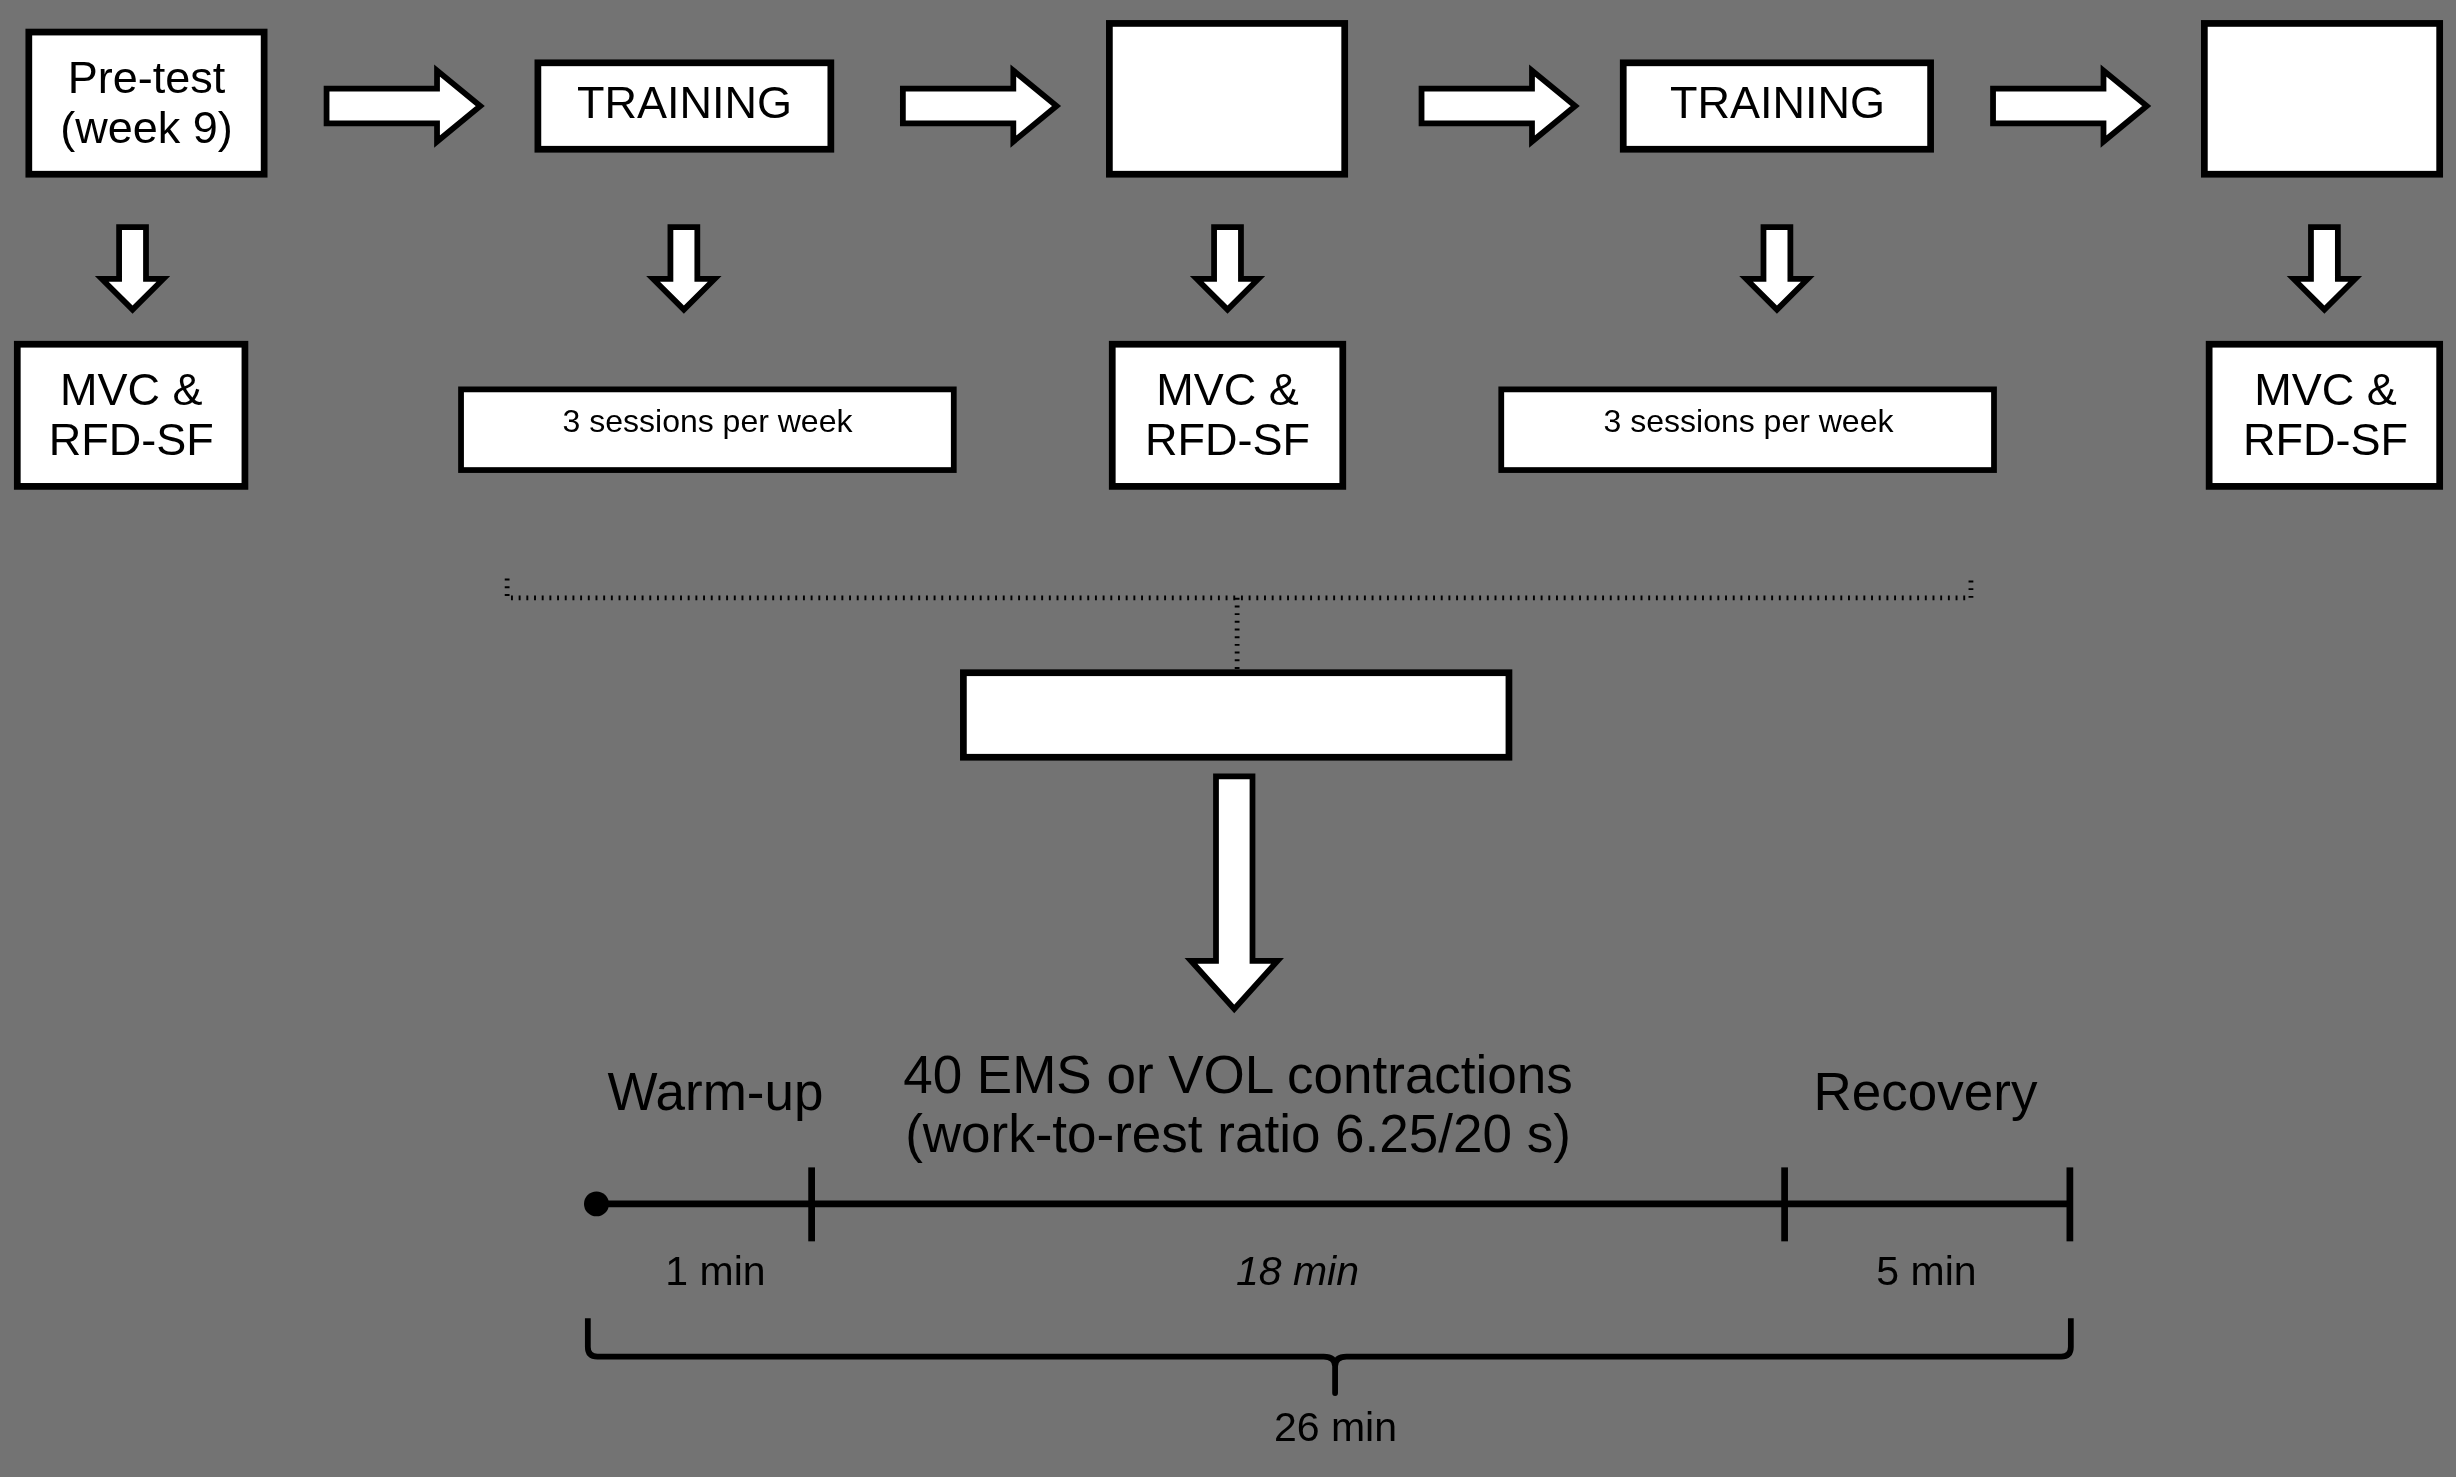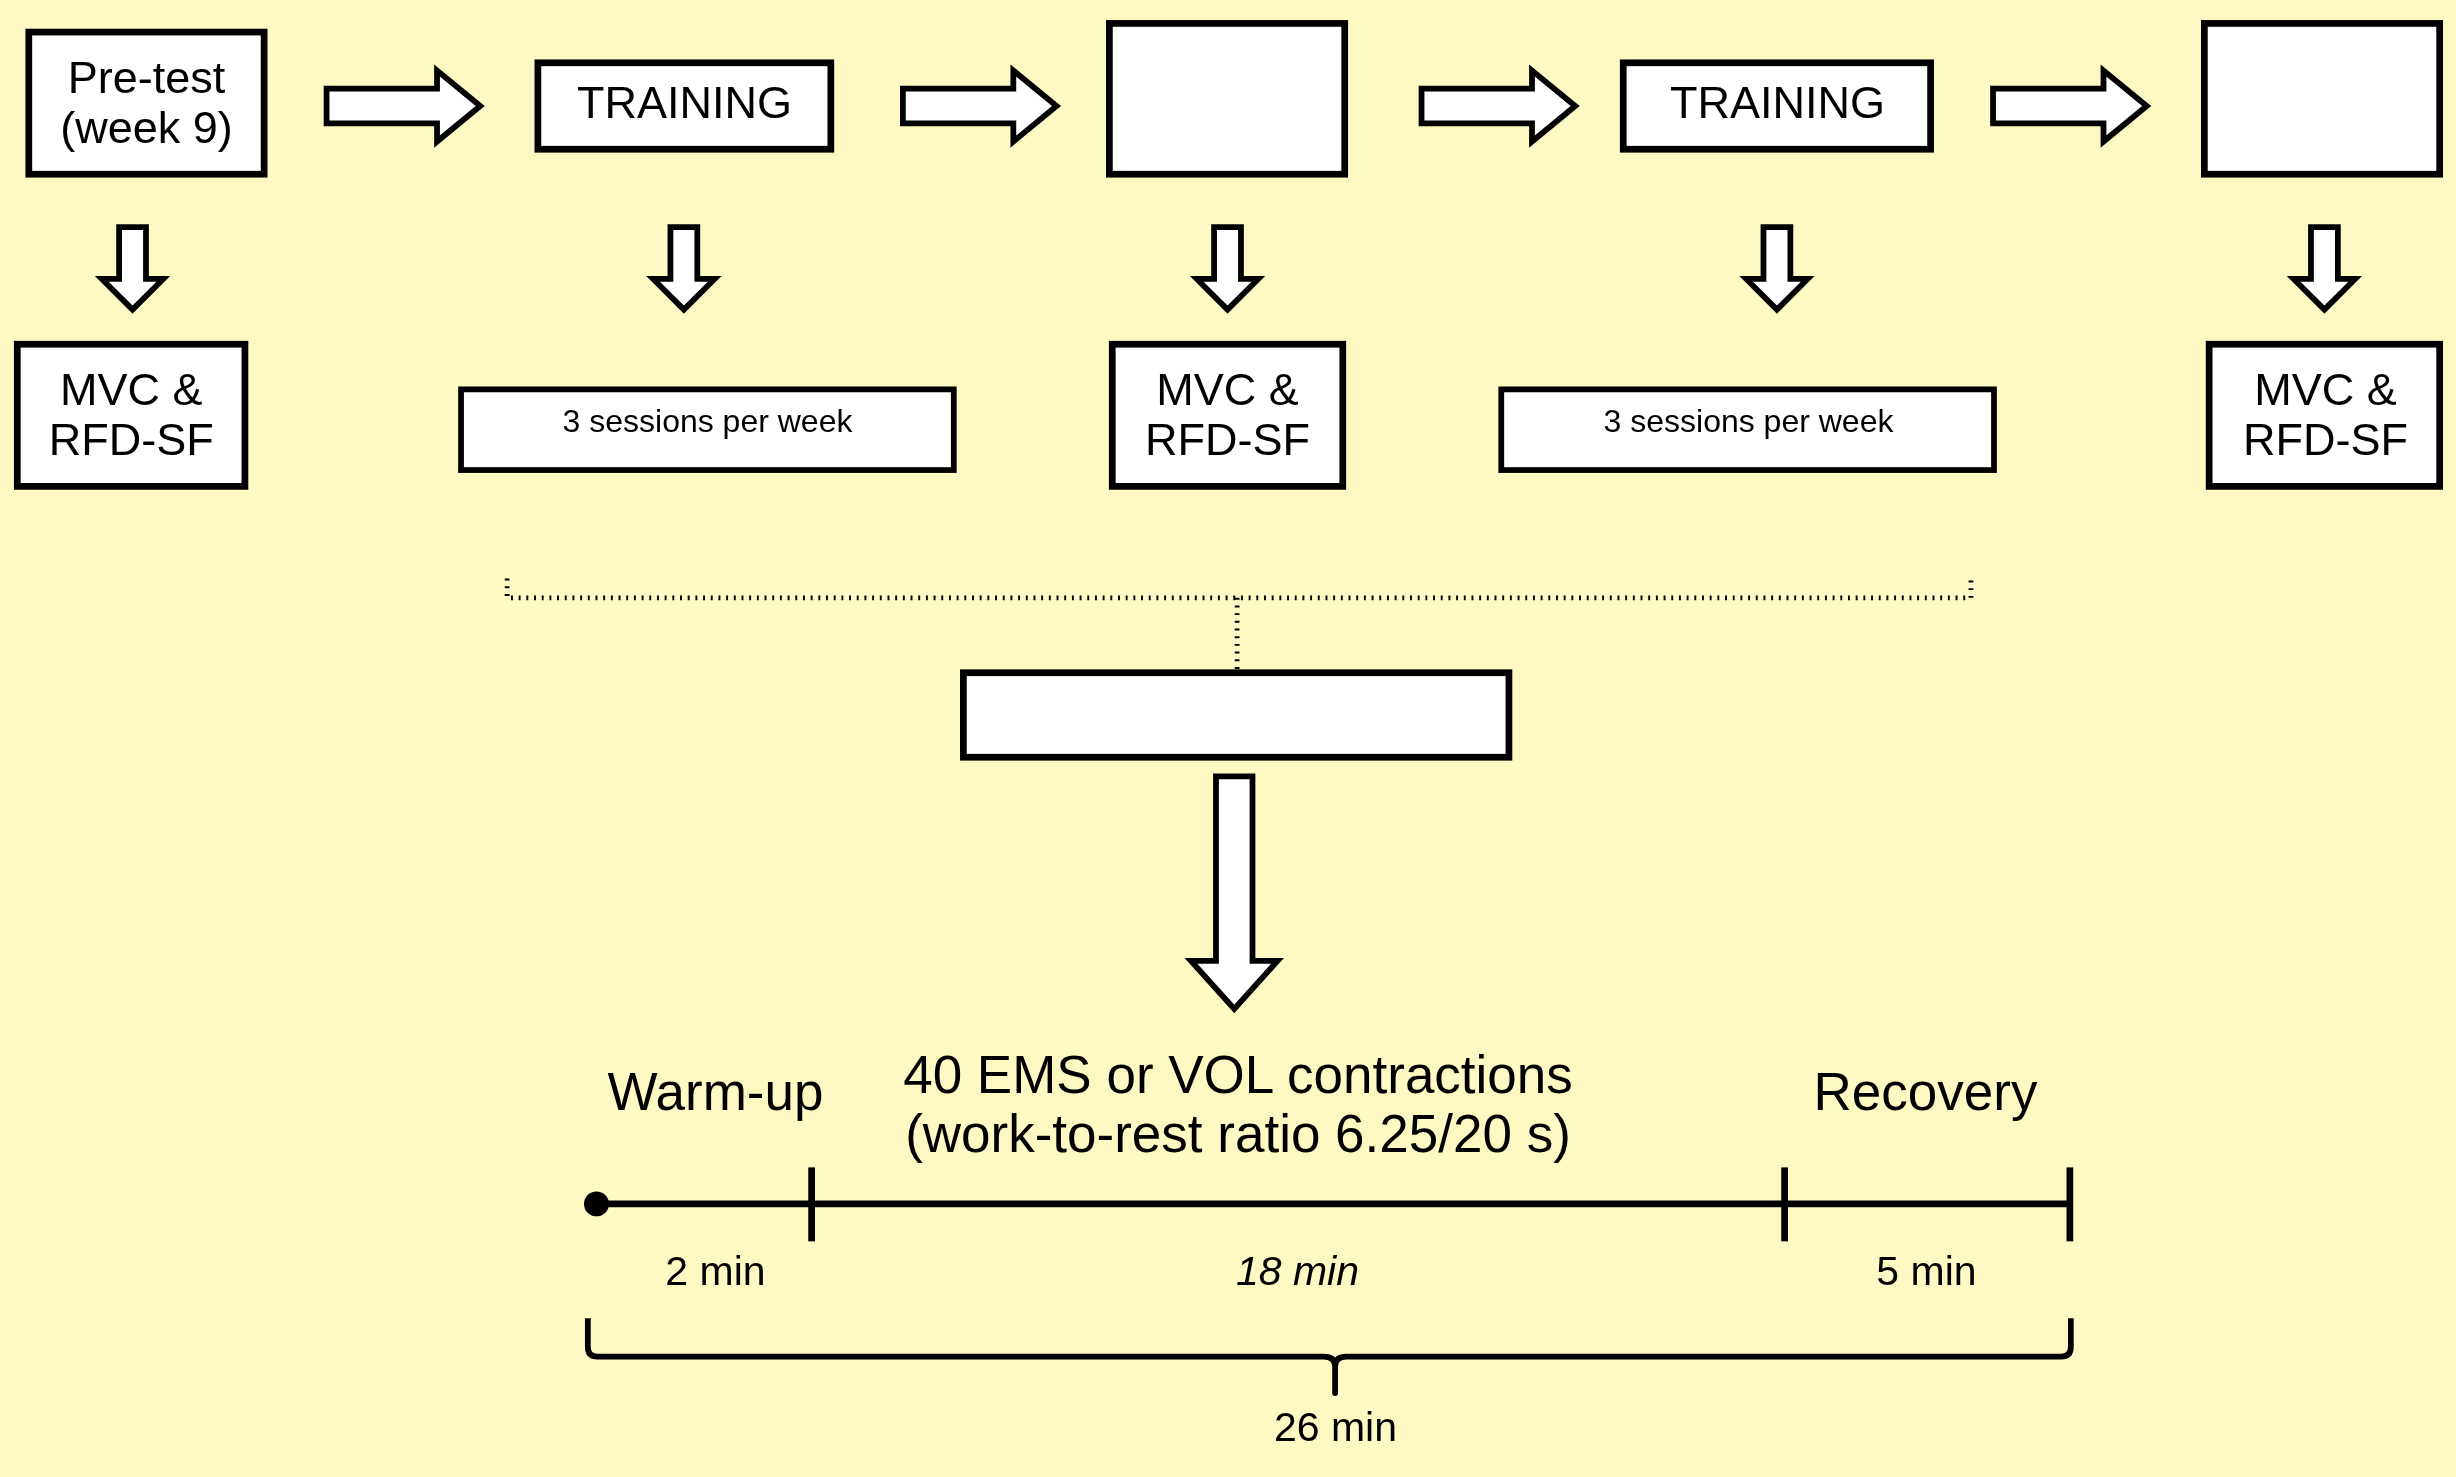--- a/index.html
+++ b/index.html
@@ -8,21 +8,21 @@
     background: #ffffff;
   }
   body {
     font-family: "Liberation Sans", sans-serif;
     color: #000000;
   }
   #figure-root {
     position: relative;
     width: 2456px;
     height: 1478px;
-    background: #fef9c3;
+    background: #737373;
     overflow: hidden;
   }
   svg.diagram {
     position: absolute;
     left: 0;
     top: 0;
     width: 2456px;
     height: 1478px;
   }
   .box-rect {
@@ -163,21 +163,21 @@
 
   <div class="txt txt-box" style="left:2210px; top:365px; width:231px;"><span>MVC &amp;</span><br><span>RFD-SF</span></div>
 
 
   <div class="txt txt-label" style="left:562px; top:1062px; width:307px;">Warm-up</div>
 
   <div class="txt txt-label" style="left:892px; top:1045px; width:692px;"><span>40 EMS or VOL contractions</span><br><span>(work-to-rest ratio 6.25/20 s)</span></div>
 
   <div class="txt txt-label" style="left:1772px; top:1062px; width:307px;">Recovery</div>
 
-  <div class="txt txt-timeline" style="left:600px; top:1249px; width:231px;">2 min</div>
+  <div class="txt txt-timeline" style="left:600px; top:1249px; width:231px;">1 min</div>
 
   <div class="txt txt-timeline" style="left:1182px; top:1249px; width:231px;font-style:italic;">18 min</div>
 
   <div class="txt txt-timeline" style="left:1811px; top:1249px; width:231px;">5 min</div>
 
   <div class="txt txt-timeline" style="left:1220px; top:1405px; width:231px;">26 min</div>
 
 </div>
 
 

